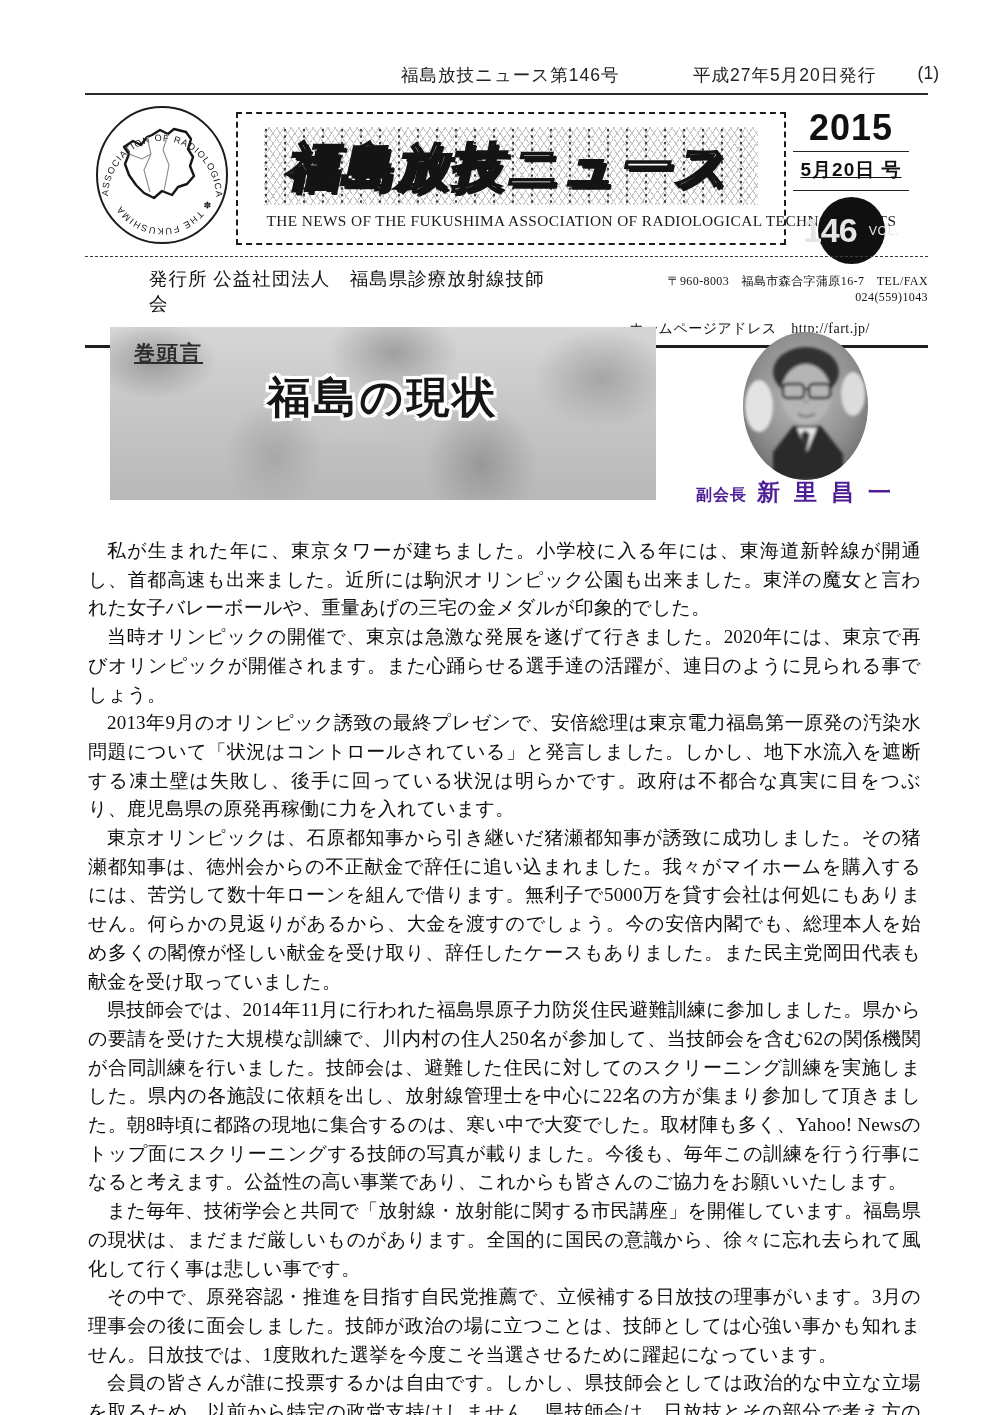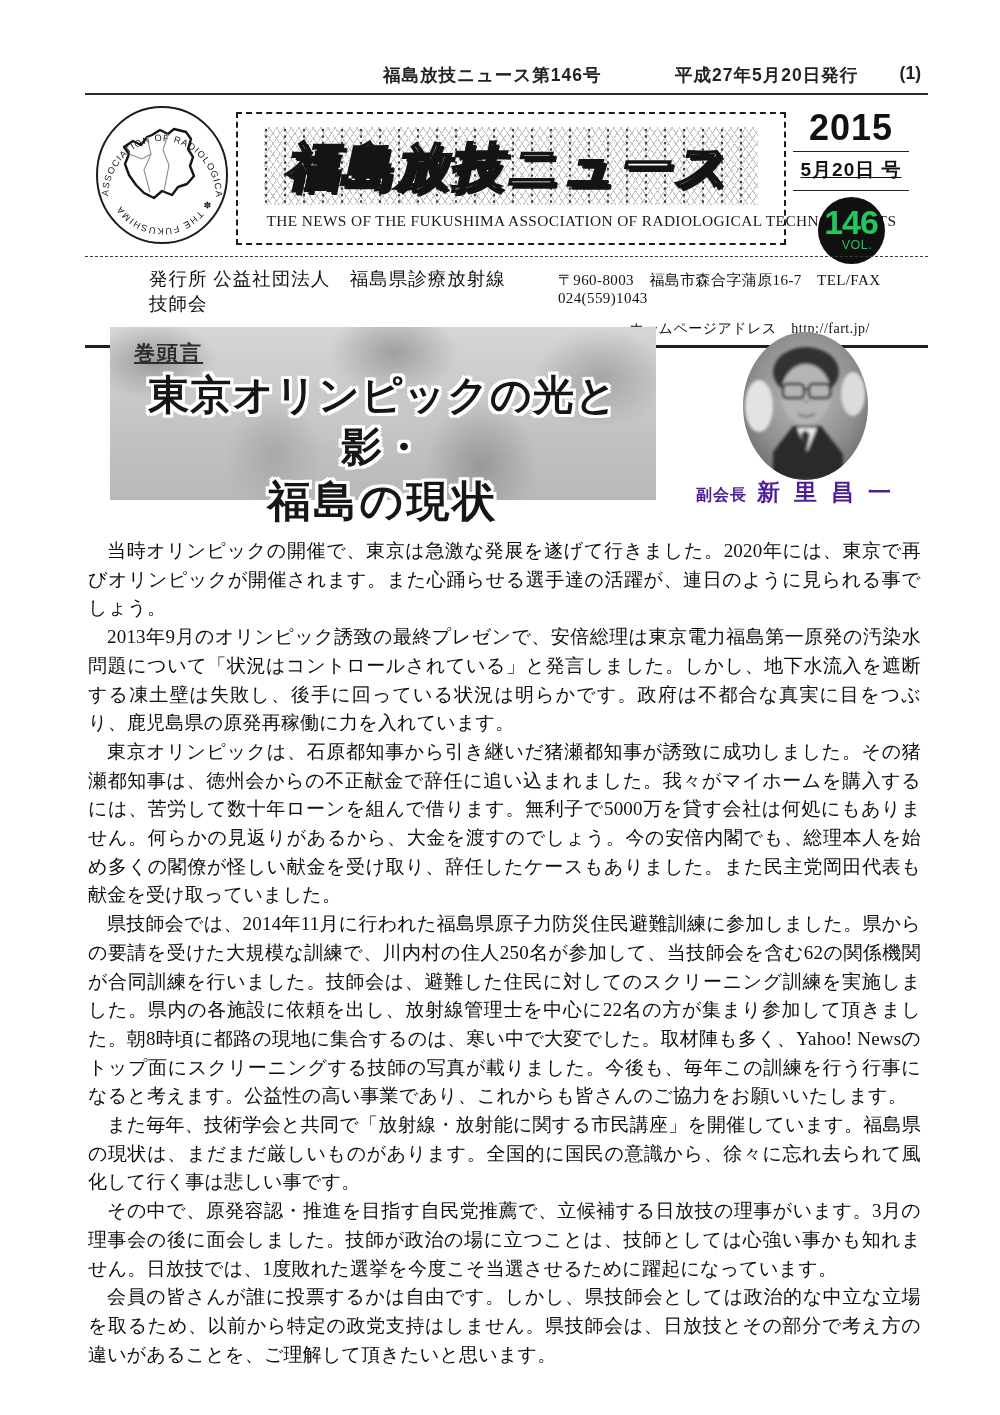--- a/index.html
+++ b/index.html
@@ -4,22 +4,22 @@
 <style>
   * { margin:0; padding:0; box-sizing:border-box; }
   html,body { background:#e9e9e9; }
   .page {
     position:relative; width:1000px; height:1415px; margin:0 auto;
     background:#ffffff; color:#111;
     font-family:"Liberation Serif","DejaVu Serif",serif;
     overflow:hidden;
   }
   
-  .topline { position:absolute; top:63px; left:78px; width:843px; height:24px;
-    font-family:"Liberation Sans","DejaVu Sans",sans-serif; font-size:17.5px; color:#222;font-weight:bold; }
+  .topline { position:absolute; top:63px; left:96px; width:843px; height:24px;
+    font-family:"Liberation Sans","DejaVu Sans",sans-serif; font-size:17.5px; color:#222; }
   .topline .issue  { position:absolute; left:305px; top:0; letter-spacing:1px; }
   .topline .pdate  { position:absolute; left:597px; top:0; letter-spacing:1px; }
   .topline .pageno { position:absolute; right:0;   top:0; }
   .toprule { position:absolute; top:93px; left:85px; width:843px; height:0;
     border-top:2px solid #2b2b2b; }
 
   
   .logo { position:absolute; top:104px; left:94px; width:137px; height:143px; }
 
   .title-box { position:absolute; top:112px; left:236px; width:550px; height:133px;
@@ -38,31 +38,31 @@
     text-shadow:4px 3px 0 #141414, 5px 4px 0 #141414; white-space:nowrap; }
   .en-title { margin-top:7px; text-align:center; font-size:15.5px; letter-spacing:.4px;
     color:#1a1a1a; white-space:nowrap; transform:scaleX(.99); transform-origin:center; }
 
   .issue-col { position:absolute; top:108px; left:793px; width:116px; text-align:center;
     font-family:"Liberation Sans","DejaVu Sans",sans-serif; color:#111; }
   .issue-col .year { font-size:36px; font-weight:bold; letter-spacing:1px; line-height:1.1; }
   .issue-col .rule { border:none; border-top:1.5px solid #222; margin:3px 0 5px 0; }
   .issue-col .datelabel { font-size:19px; font-weight:600; letter-spacing:1px; padding-bottom:4px;text-decoration:underline; }
   .vol-circle { width:67px; height:67px; margin:6px auto 0; background:#101010; border-radius:50%;
-    color:#22c55e; display:flex; flex-direction:column; align-items:center; justify-content:center; }
+    color:#e5e5e5; display:flex; flex-direction:row; align-items:center; justify-content:center; }
   .vol-circle .num { font-size:34px; font-weight:900; line-height:.85; letter-spacing:-1px; }
   .vol-circle .vol { font-size:12.5px; letter-spacing:.5px; margin-top:1px;margin-left:12px; }
 
   
   .pub-block { position:absolute; top:256px; left:85px; width:843px;
     border-top:1.5px dashed #3a3a3a; border-bottom:3px solid #1f1f1f;
     padding:9px 0 7px 0; }
   .pub-line1 { display:flex; align-items:baseline; }
   .pub-publisher { margin-left:64px; font-size:18.5px; letter-spacing:1px; }
-  .pub-address  { margin-left:40px; font-size:15px; letter-spacing:.4px; }
+  .pub-address  { margin-left:40px; font-size:12px; letter-spacing:.4px;text-align:right; }
   .pub-line2 { text-align:right; padding-right:58px; font-size:14px; margin-top:4px; letter-spacing:.5px; }
 
   
   .banner { position:absolute; top:327px; left:110px; width:546px; height:173px;
     background:
       radial-gradient(ellipse 90px 55px at 8% 20%,  #9b9b9b 0%, rgba(0,0,0,0) 70%),
       radial-gradient(ellipse 70px 80px at 30% 75%, #a8a8a8 0%, rgba(0,0,0,0) 70%),
       radial-gradient(ellipse 90px 60px at 52% 15%, #9f9f9f 0%, rgba(0,0,0,0) 72%),
       radial-gradient(ellipse 80px 90px at 68% 80%, #989898 0%, rgba(0,0,0,0) 70%),
       radial-gradient(ellipse 95px 70px at 90% 30%, #a5a5a5 0%, rgba(0,0,0,0) 72%),
@@ -146,21 +146,20 @@
     <div class="pub-line1">
       <span class="pub-publisher">発行所 公益社団法人　福島県診療放射線技師会</span>
       <span class="pub-address">〒960-8003　福島市森合字蒲原16-7　TEL/FAX 024(559)1043</span>
     </div>
     <div class="pub-line2">ホームページアドレス　http://fart.jp/</div>
   </div>
 
   <div class="banner">
     <div class="kicker">巻頭言</div>
     <div class="headline">
-      <div class="l1">東京オリンピックの光と影・</div>
       <div class="l2">福島の現状</div>
     </div>
   </div>
 
   <div class="portrait">
     <svg viewBox="0 0 125 148" width="125" height="148">
       <defs>
         <radialGradient id="pg" cx="50%" cy="42%" r="75%">
           <stop offset="0%" stop-color="#bdbdbd"></stop>
           <stop offset="55%" stop-color="#8f8f8f"></stop>
@@ -186,20 +185,21 @@
         <path d="M 60,68 Q 63,72 66,68" fill="none" stroke="#8a8a8a" stroke-width="1.8"></path>
       </g>
     </svg>
   </div>
   <div class="author-caption">
     <span class="author-title">副会長</span>
     <span class="author-name">新里昌一</span>
   </div>
 
   <div class="article">
+    <p>私が生まれた年に、東京タワーが建ちました。小学校に入る年には、東海道新幹線が開通し、首都高速も出来ました。近所には駒沢オリンピック公園も出来ました。東洋の魔女と言われた女子バレーボールや、重量あげの三宅の金メダルが印象的でした。</p>
     <p>当時オリンピックの開催で、東京は急激な発展を遂げて行きました。2020年には、東京で再びオリンピックが開催されます。また心踊らせる選手達の活躍が、連日のように見られる事でしょう。</p>
     <p>2013年9月のオリンピック誘致の最終プレゼンで、安倍総理は東京電力福島第一原発の汚染水問題について「状況はコントロールされている」と発言しました。しかし、地下水流入を遮断する凍土壁は失敗し、後手に回っている状況は明らかです。政府は不都合な真実に目をつぶり、鹿児島県の原発再稼働に力を入れています。</p>
     <p>東京オリンピックは、石原都知事から引き継いだ猪瀬都知事が誘致に成功しました。その猪瀬都知事は、徳州会からの不正献金で辞任に追い込まれました。我々がマイホームを購入するには、苦労して数十年ローンを組んで借ります。無利子で5000万を貸す会社は何処にもありません。何らかの見返りがあるから、大金を渡すのでしょう。今の安倍内閣でも、総理本人を始め多くの閣僚が怪しい献金を受け取り、辞任したケースもありました。また民主党岡田代表も献金を受け取っていました。</p>
     <p>県技師会では、2014年11月に行われた福島県原子力防災住民避難訓練に参加しました。県からの要請を受けた大規模な訓練で、川内村の住人250名が参加して、当技師会を含む62の関係機関が合同訓練を行いました。技師会は、避難した住民に対してのスクリーニング訓練を実施しました。県内の各施設に依頼を出し、放射線管理士を中心に22名の方が集まり参加して頂きました。朝8時頃に都路の現地に集合するのは、寒い中で大変でした。取材陣も多く、Yahoo! Newsのトップ面にスクリーニングする技師の写真が載りました。今後も、毎年この訓練を行う行事になると考えます。公益性の高い事業であり、これからも皆さんのご協力をお願いいたします。</p>
     <p>また毎年、技術学会と共同で「放射線・放射能に関する市民講座」を開催しています。福島県の現状は、まだまだ厳しいものがあります。全国的に国民の意識から、徐々に忘れ去られて風化して行く事は悲しい事です。</p>
     <p>その中で、原発容認・推進を目指す自民党推薦で、立候補する日放技の理事がいます。3月の理事会の後に面会しました。技師が政治の場に立つことは、技師としては心強い事かも知れません。日放技では、1度敗れた選挙を今度こそ当選させるために躍起になっています。</p>
     <p>会員の皆さんが誰に投票するかは自由です。しかし、県技師会としては政治的な中立な立場を取るため、以前から特定の政党支持はしません。県技師会は、日放技とその部分で考え方の違いがあることを、ご理解して頂きたいと思います。</p>
   </div>
 
 </div>

